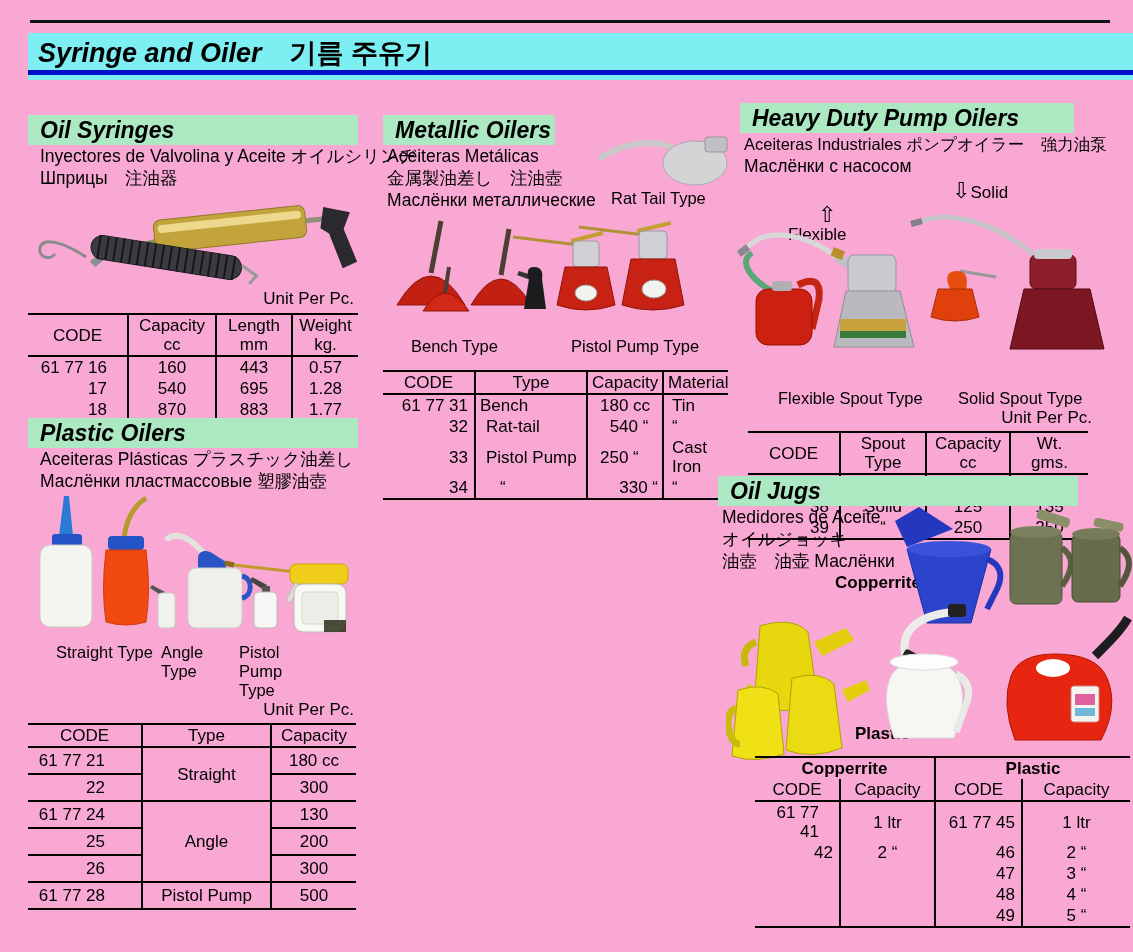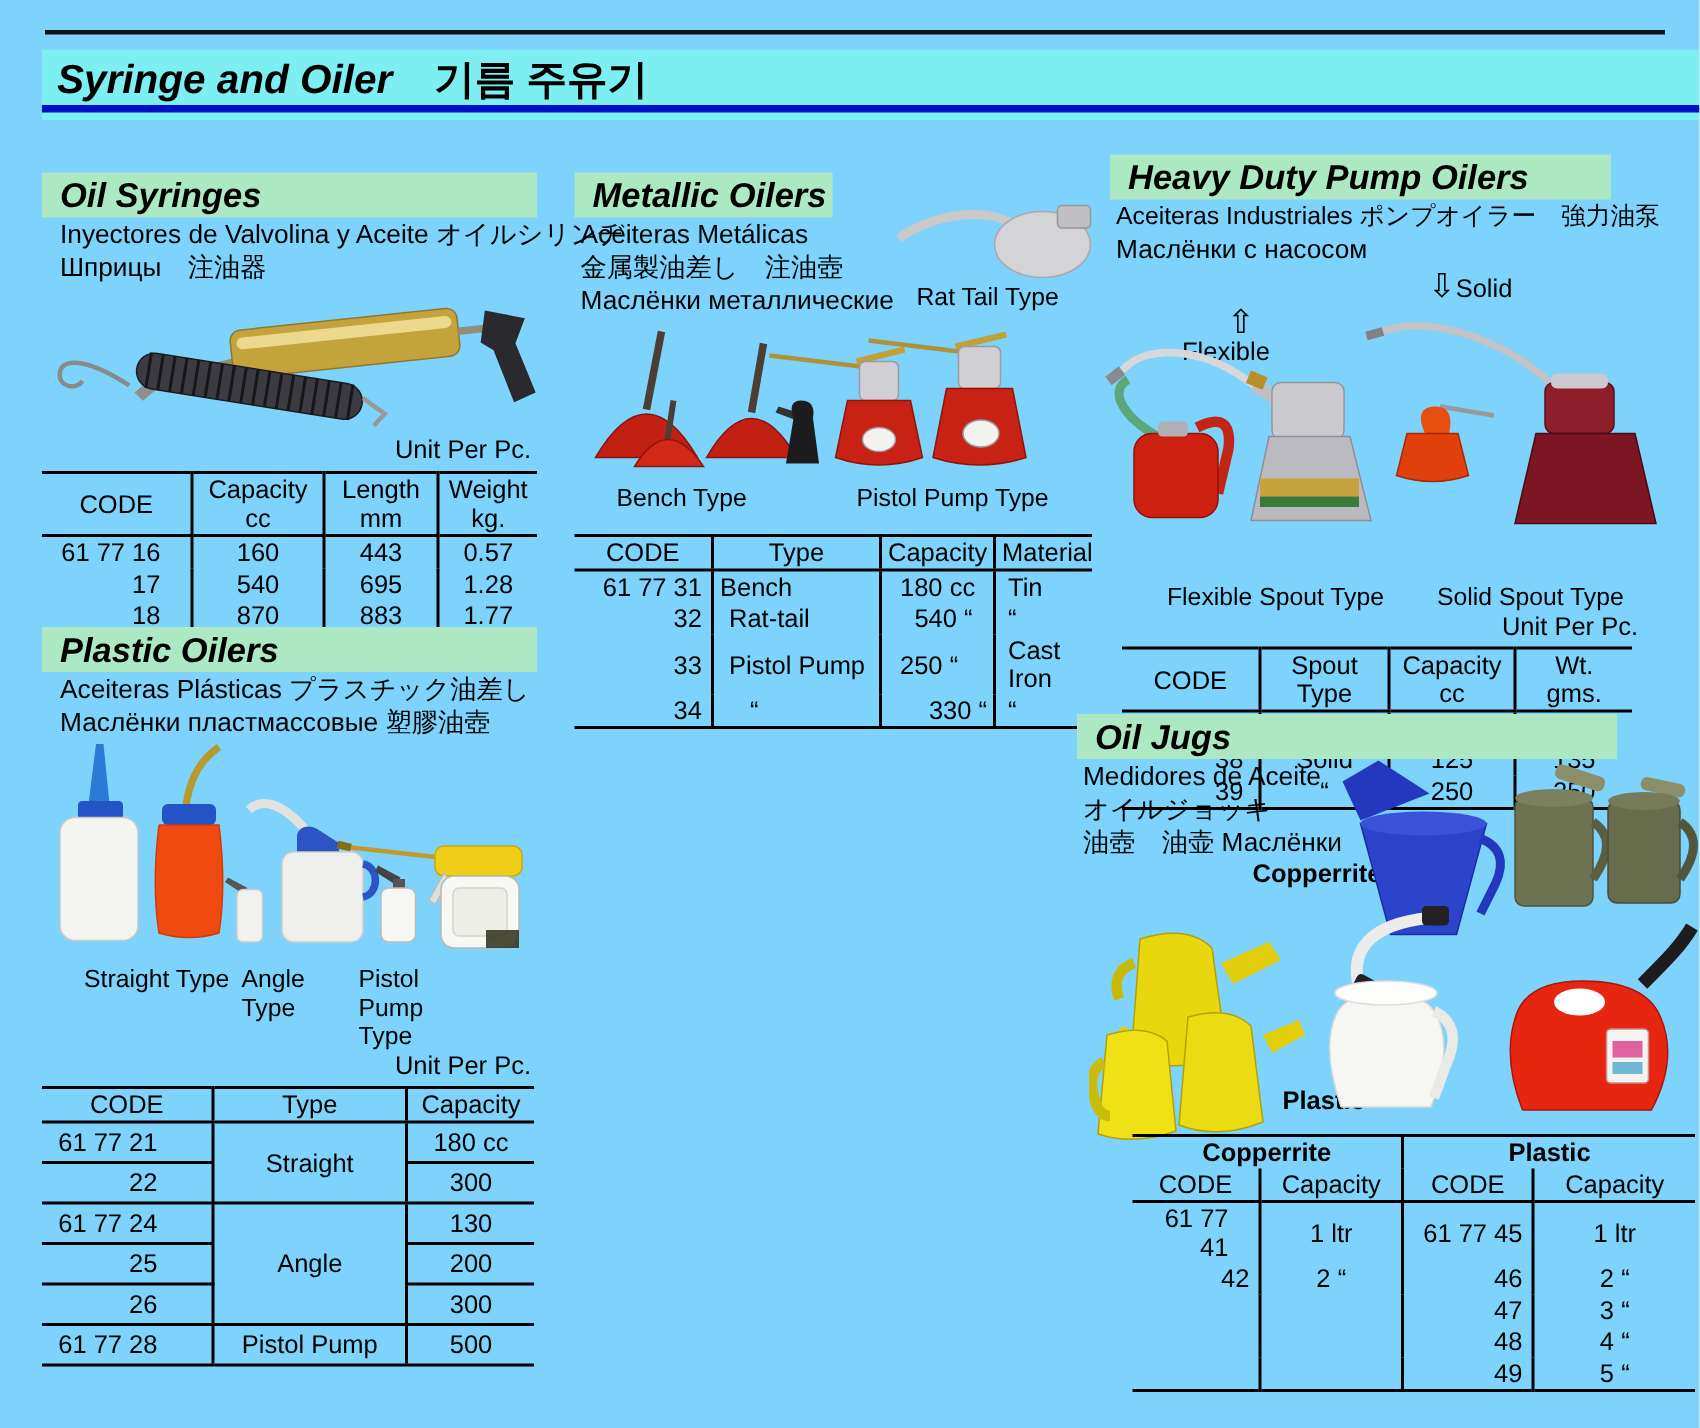--- a/index.html
+++ b/index.html
@@ -1,16 +1,16 @@
 <!DOCTYPE html>
 <html><head>
 <meta charset="utf-8">
 <style>
   html,body { margin:0; padding:0; background:#fff; }
-  #page { position:relative; width:1133px; height:952px; background:#7dd3fc; overflow:hidden;
+  #page { position:relative; width:1133px; height:952px; background:#f9a8d4; overflow:hidden;
           font-family:"Liberation Sans", sans-serif; color:#000; }
   .abs { position:absolute; }
 
   
   .topline { position:absolute; left:30px; top:20px; width:1080px; height:3px; background:#111; }
   .band { position:absolute; left:28px; top:33px; width:1105px; height:47px; background:#7deef2; }
   .band-title { position:absolute; left:10px; top:2px; font-size:27px; font-weight:bold; font-style:italic; white-space:nowrap; }
   .band-title .ko { margin-left:28px; font-style:normal; font-weight:bold; }
   .band-rule { position:absolute; left:0; right:0; bottom:5px; height:5px; background:#0010c8; }
 
@@ -232,21 +232,21 @@
       <rect x="190" y="26" width="26" height="26" rx="4" fill="#cfcfd4" stroke="#9a9aa0"></rect>
       <path d="M182 52 h42 l8 38 q-29 10 -58 0 z" fill="#c82214" stroke="#901408"></path>
       <ellipse cx="203" cy="78" rx="11" ry="8" fill="#f2f2ee" stroke="#999"></ellipse>
       <line x1="262" y1="20" x2="196" y2="12" stroke="#b09138" stroke-width="3"></line>
       <path d="M254 16 l34 -8" stroke="#c2a035" stroke-width="4"></path>
       <rect x="256" y="16" width="28" height="28" rx="4" fill="#cfcfd4" stroke="#9a9aa0"></rect>
       <path d="M248 44 h44 l9 46 q-31 10 -62 0 z" fill="#c82214" stroke="#901408"></path>
       <ellipse cx="271" cy="74" rx="12" ry="9" fill="#f2f2ee" stroke="#999"></ellipse>
     </svg>
 
-    <div style="display:flex; margin-top:1px;">
+    <div style="display:flex; margin-top:16px;">
       <div class="plabel" style="width:160px; padding-left:28px;">Bench Type</div>
       <div class="plabel">Pistol Pump Type</div>
     </div>
 
     <table class="cat t3" style="width:345px; margin-top:14px;">
       <colgroup>
           <col style="width:92px">
           <col style="width:112px">
           <col style="width:76px">
           <col style="width:65px">

